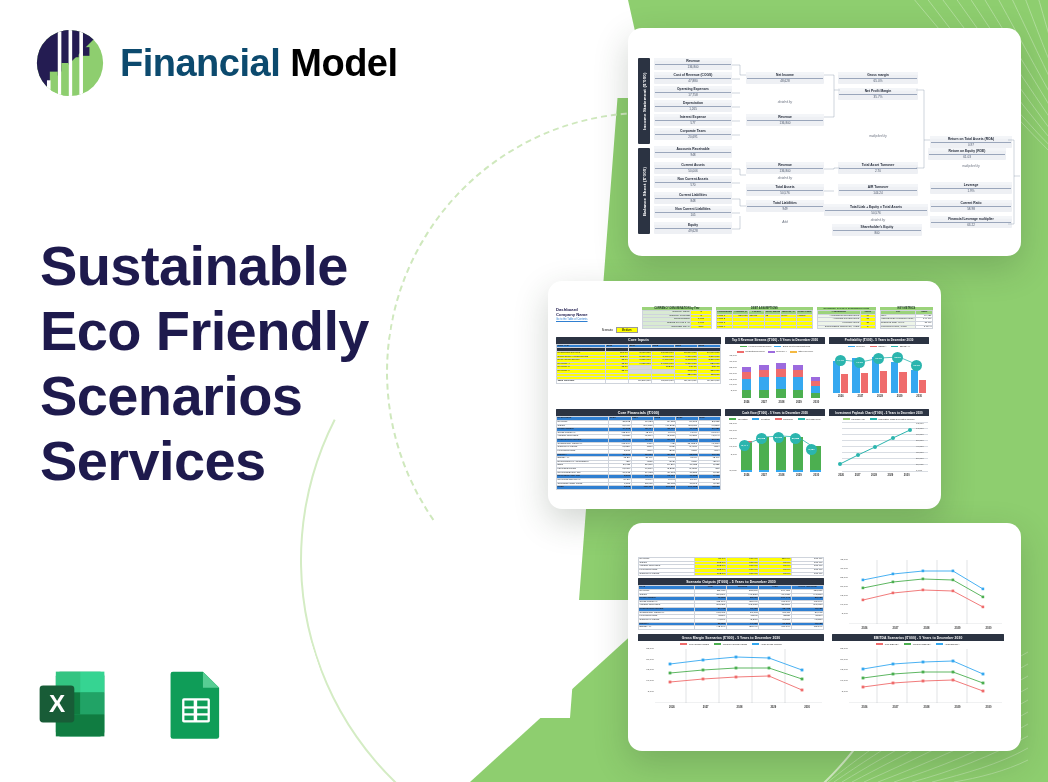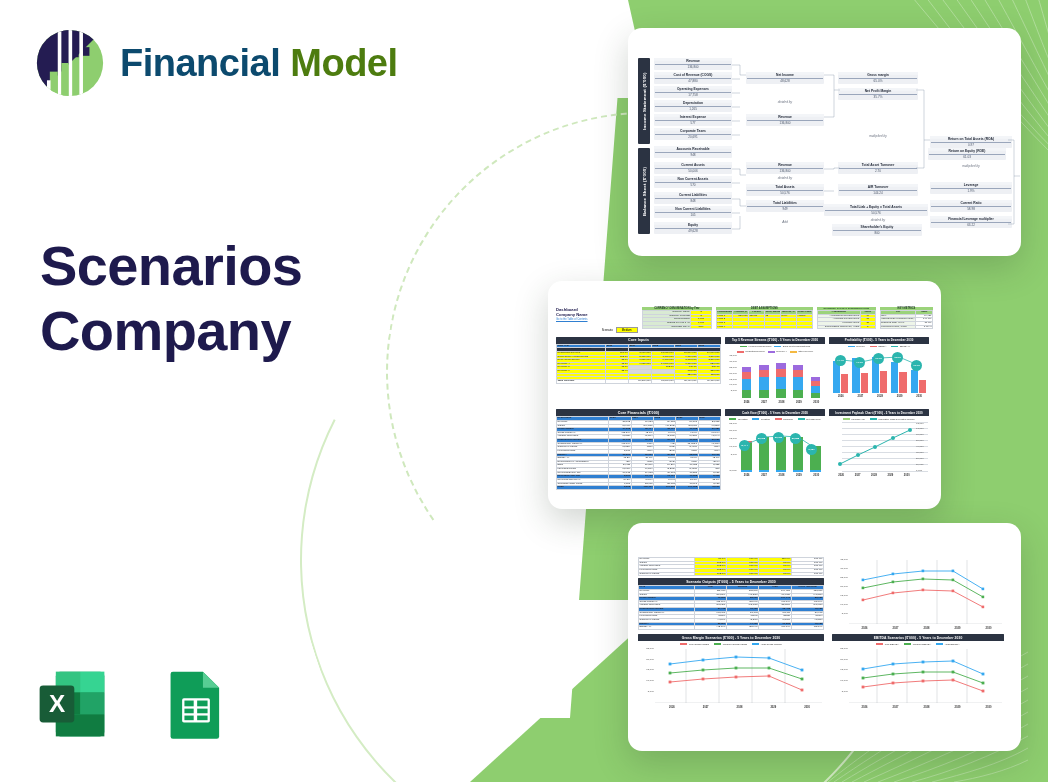--- a/index.html
+++ b/index.html
@@ -40,21 +40,21 @@
   }
   .fanlines { position:absolute; pointer-events:none; opacity:.5; }
   .fan-tr { right: -10px; top: -20px; }
   .fan-br { right: 20px; bottom: 0px; }
 
   
   .logo-wrap { position: absolute; left: 34px; top: 27px; display:flex; align-items:center; gap: 14px; }
   .logo-mark { width: 72px; height: 72px; flex: none; }
   .logo-text { font-size: 38px; font-weight: 700; letter-spacing: -0.5px; line-height: 1; white-space:nowrap; }
   .logo-fin { color: #0c4a6e; }
-  .logo-mod { color: #4d7c0f; position: relative; }
+  .logo-mod { color: #000000; position: relative; }
 
   
   .headline {
     position: absolute; left: 40px; top: 234px; width: 420px;
     font-size: 56px; line-height: 1.16; font-weight: 700;
     color: #1E1A4D; letter-spacing: -0.6px;
   }
   .headline div { white-space: nowrap; }
 
   
@@ -202,22 +202,24 @@
         </g>
       </g>
       <circle cx="50" cy="50" r="46" fill="none" stroke="#ffffff" stroke-width="0"></circle>
     </svg>
     <div class="logo-text">
       <span class="logo-fin">Financial</span><span>&nbsp;</span><span class="logo-mod">Model</span>
     </div>
   </div>
 
   <div class="headline">
+    <div>Sustainable</div>
+    <div>Eco Friendly</div>
     <div>Scenarios</div>
-    <div>Company</div>
+    <div>Services</div>
   </div>
 
   <div class="app-icons">
     <svg class="app-icon" viewBox="0 0 64 64">
       <rect x="18" y="4" width="42" height="56" rx="4" fill="#21A366"></rect>
       <rect x="18" y="4" width="21" height="18" fill="#33C481"></rect>
       <rect x="39" y="4" width="21" height="18" fill="#36D492"></rect>
       <rect x="39" y="22" width="21" height="19" fill="#21A366"></rect>
       <rect x="18" y="22" width="21" height="19" fill="#107C41"></rect>
       <rect x="18" y="41" width="42" height="19" fill="#107C41"></rect>

